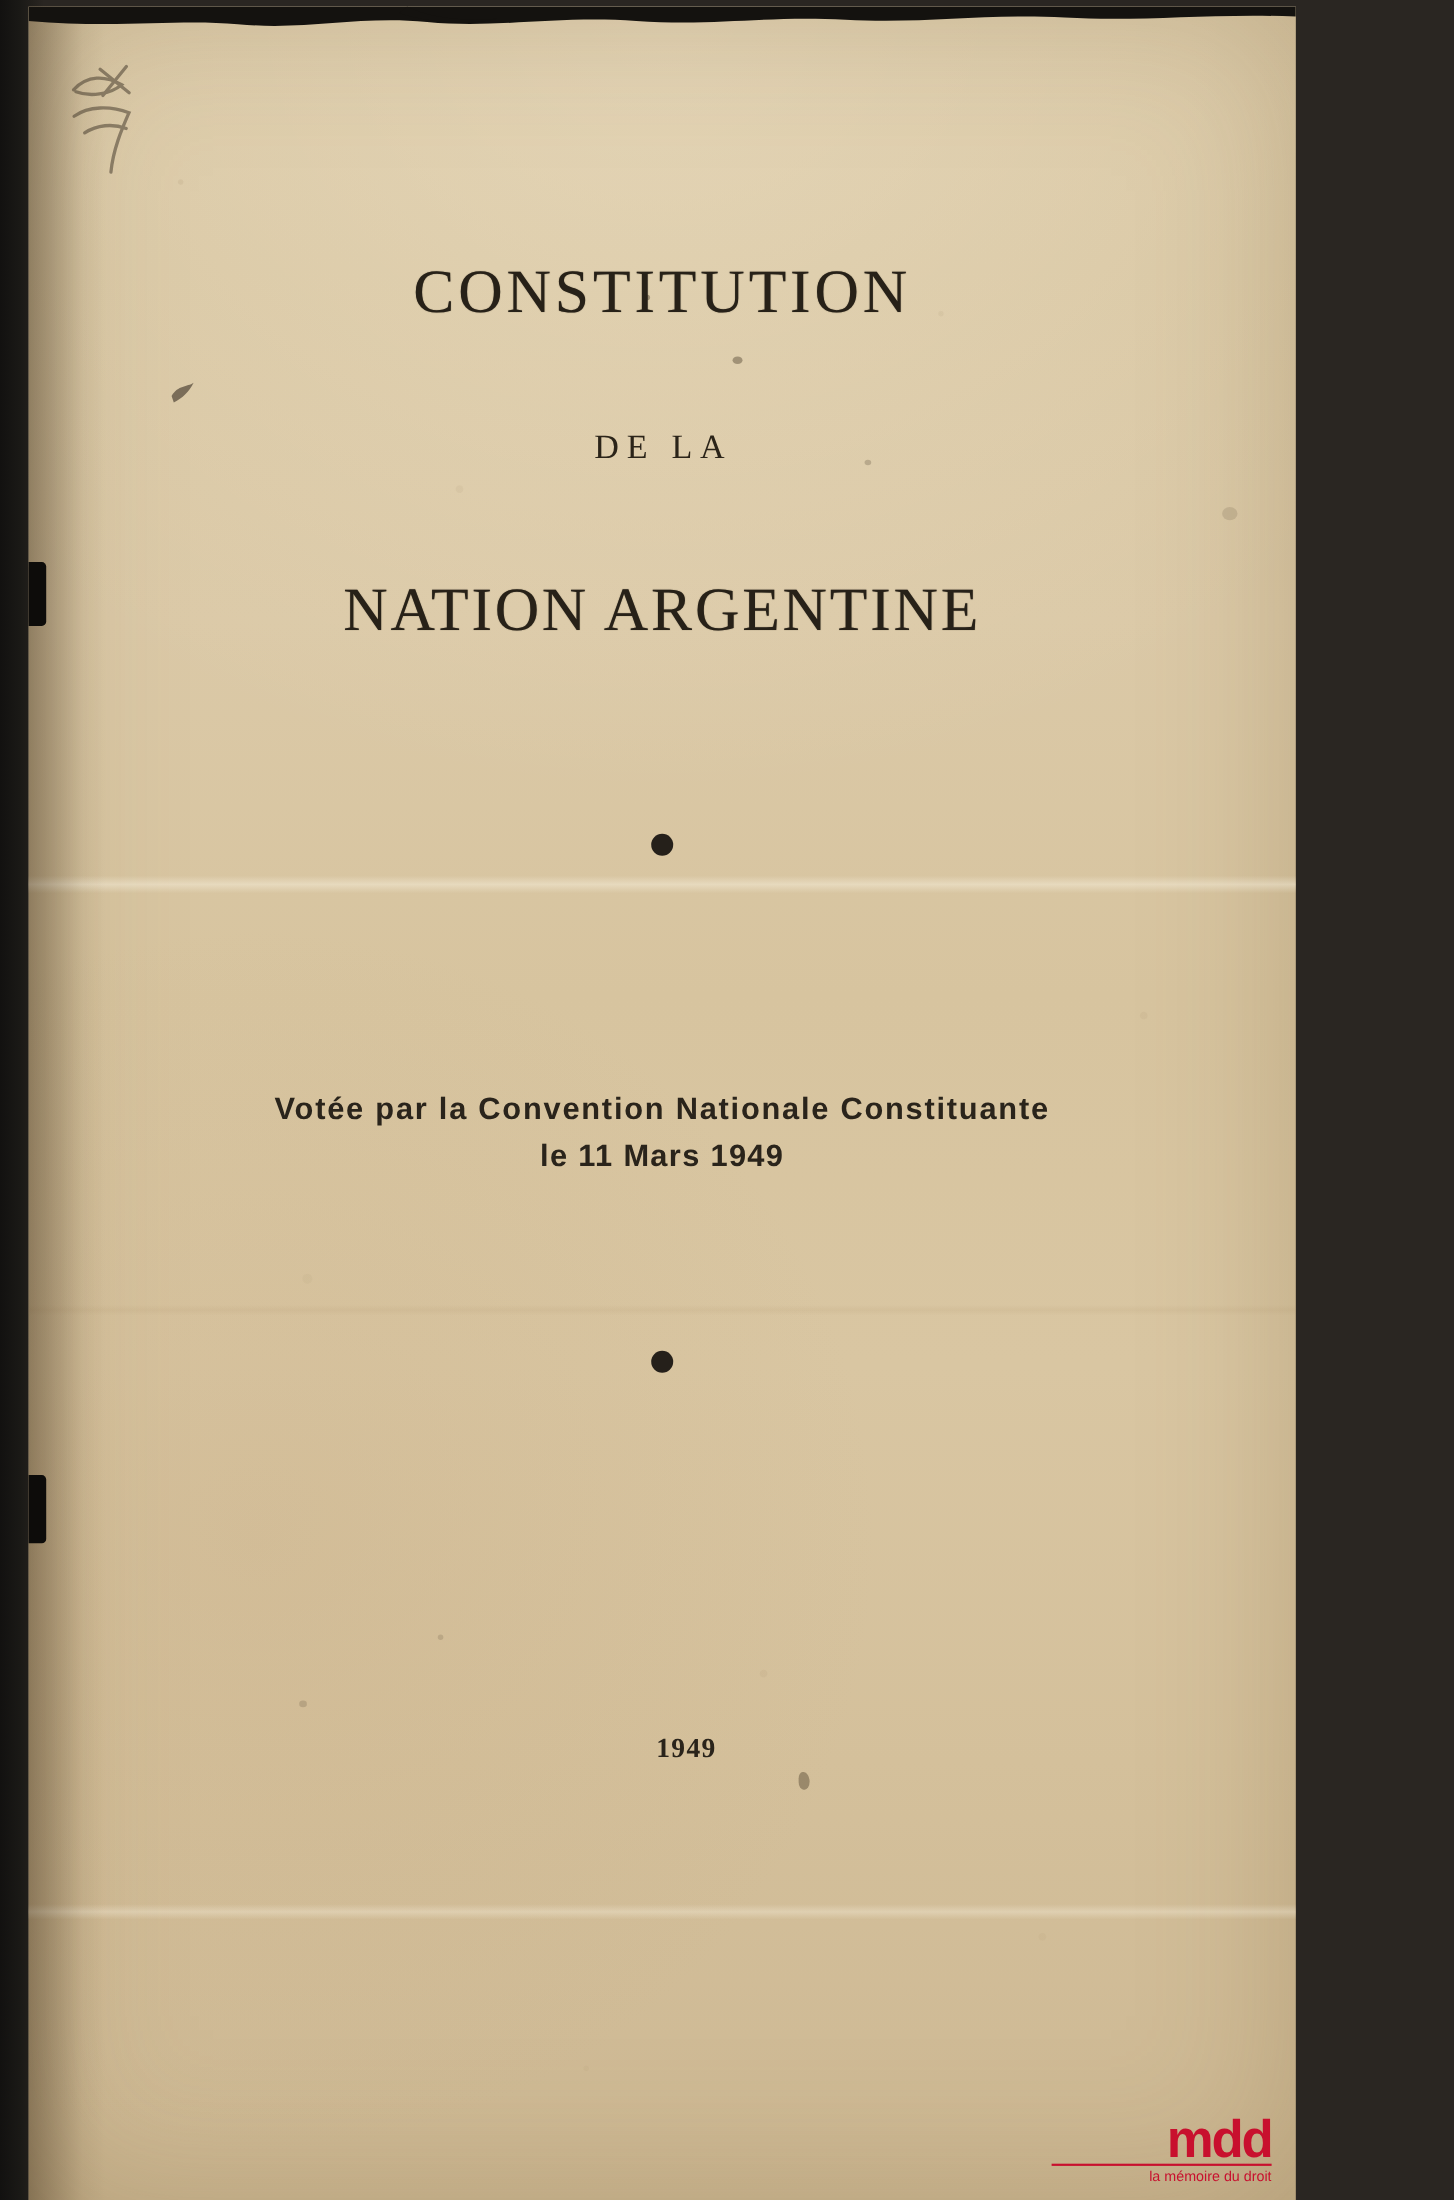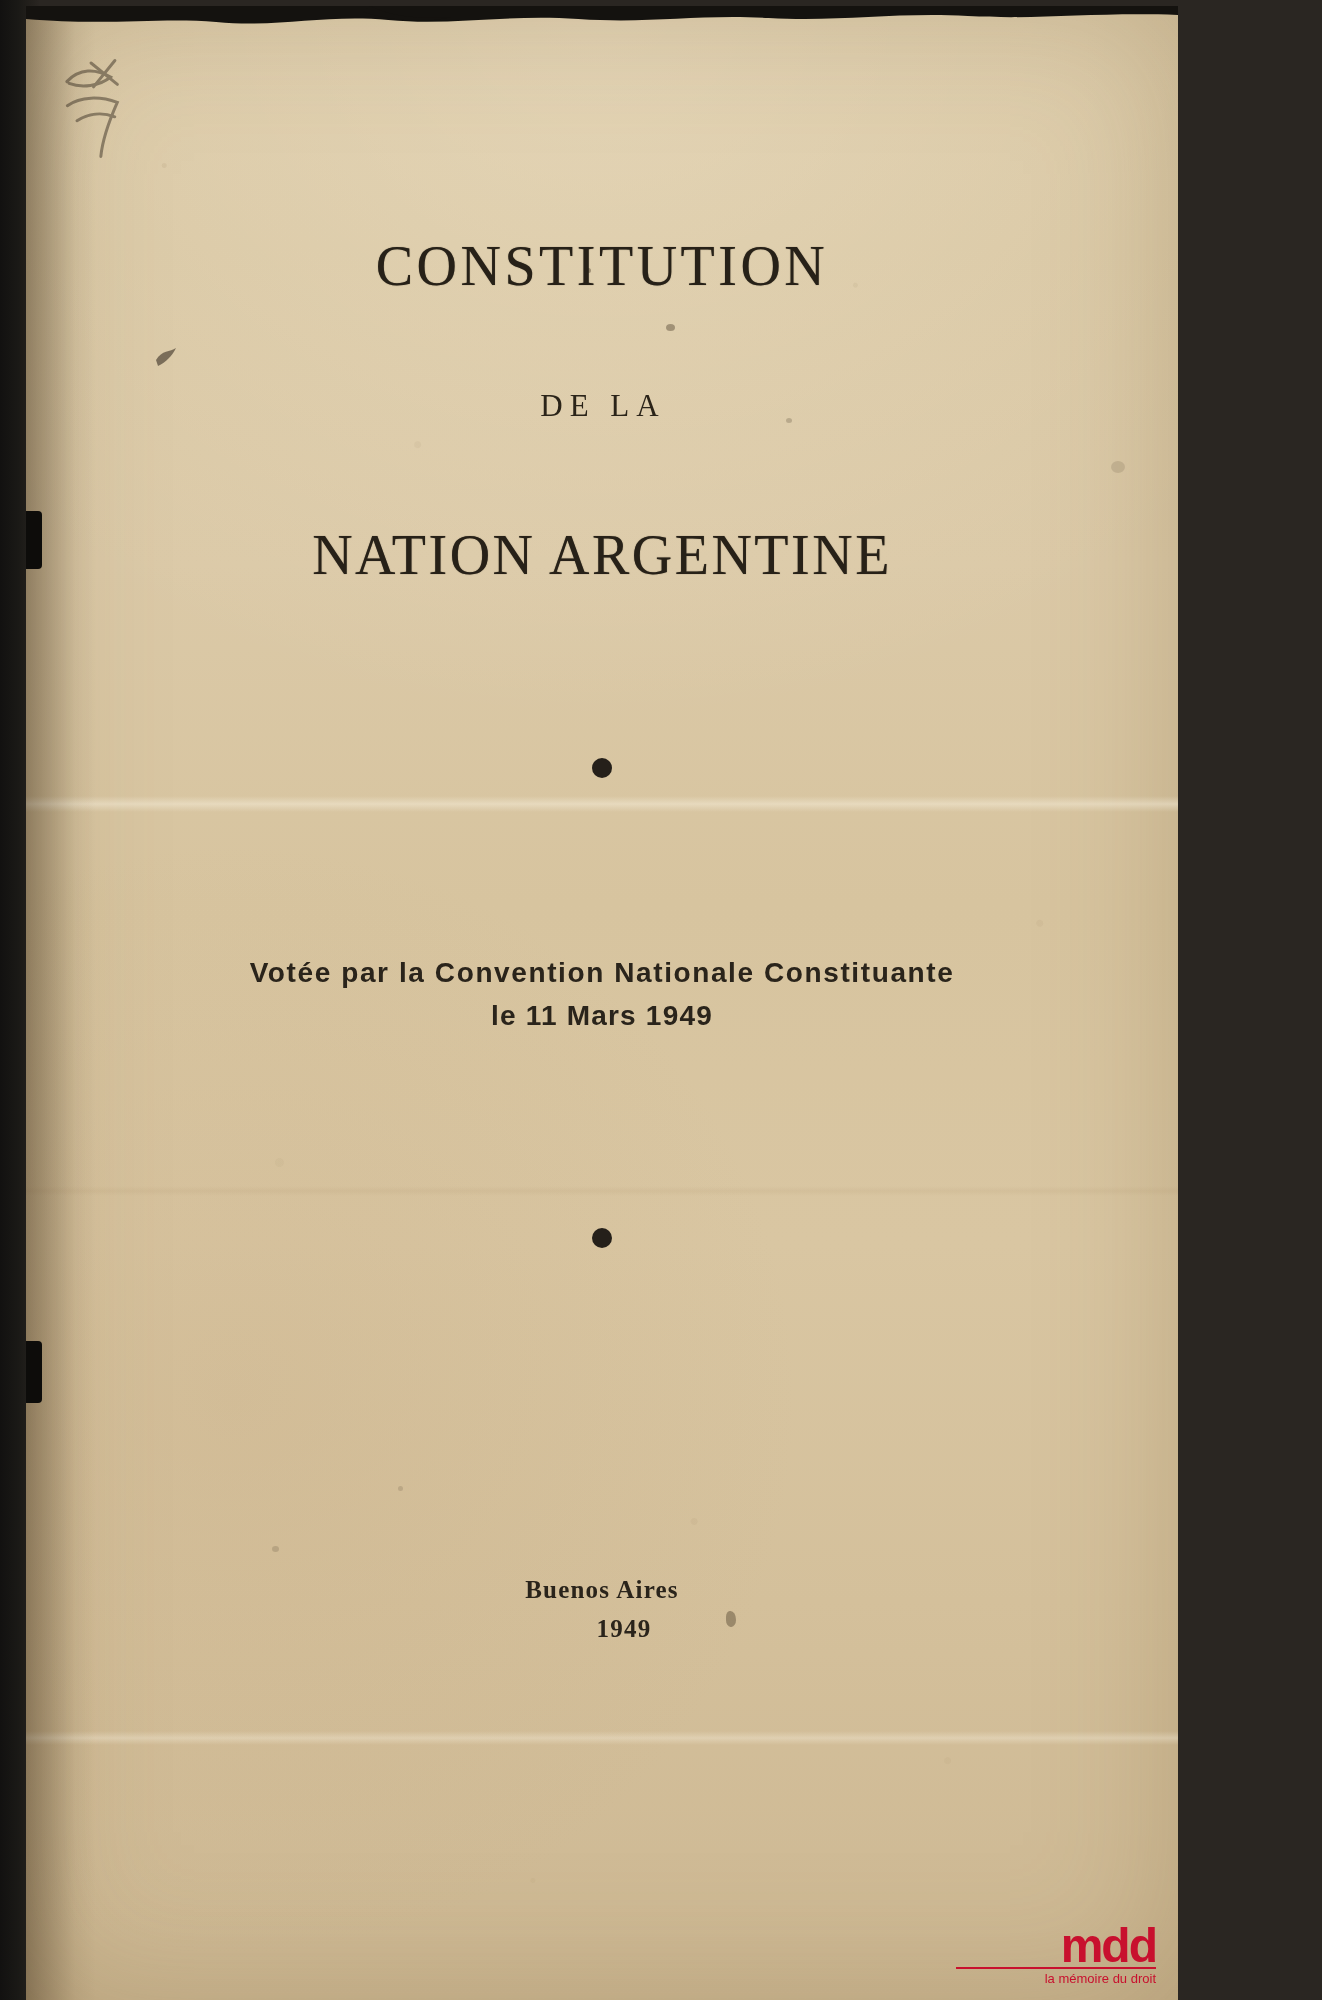--- a/index.html
+++ b/index.html
@@ -141,21 +141,21 @@
   .voted {
     position: absolute;
     top: 945px; left: 0; right: 0;
     font-family: "Liberation Sans", sans-serif;
     font-weight: 700;
     font-size: 28px;
     letter-spacing: 0.6px;
     color: #2a241b;
     line-height: 1.55;
   }
-  .voted .l1 { display: block; letter-spacing: 1.6px; }
+  .voted .l1 { display: block; letter-spacing: 1.6px; margin-top: 35px; }
   .voted .l2 { display: block; letter-spacing: 1.2px; }
 
   .imprint {
     position: absolute;
     top: 1565px; left: 0; right: 0;
     font-size: 25px;
     letter-spacing: 1.2px;
     color: #2a241b;
     line-height: 1.55;
   }
@@ -273,21 +273,20 @@
       <div class="dot d1"></div>
 
       <div class="voted">
         <span class="l1">Votée par la Convention Nationale Constituante</span>
         <span class="l2">le 11 Mars 1949</span>
       </div>
 
       <div class="dot d2"></div>
 
       <div class="imprint">
-        <span class="city">Buenos Aires</span>
         <span class="year">1949</span>
       </div>
 
     </div>
 
     <div class="logo">
       <div class="mark">mdd</div>
       <div class="tag">la mémoire du droit</div>
     </div>
 

